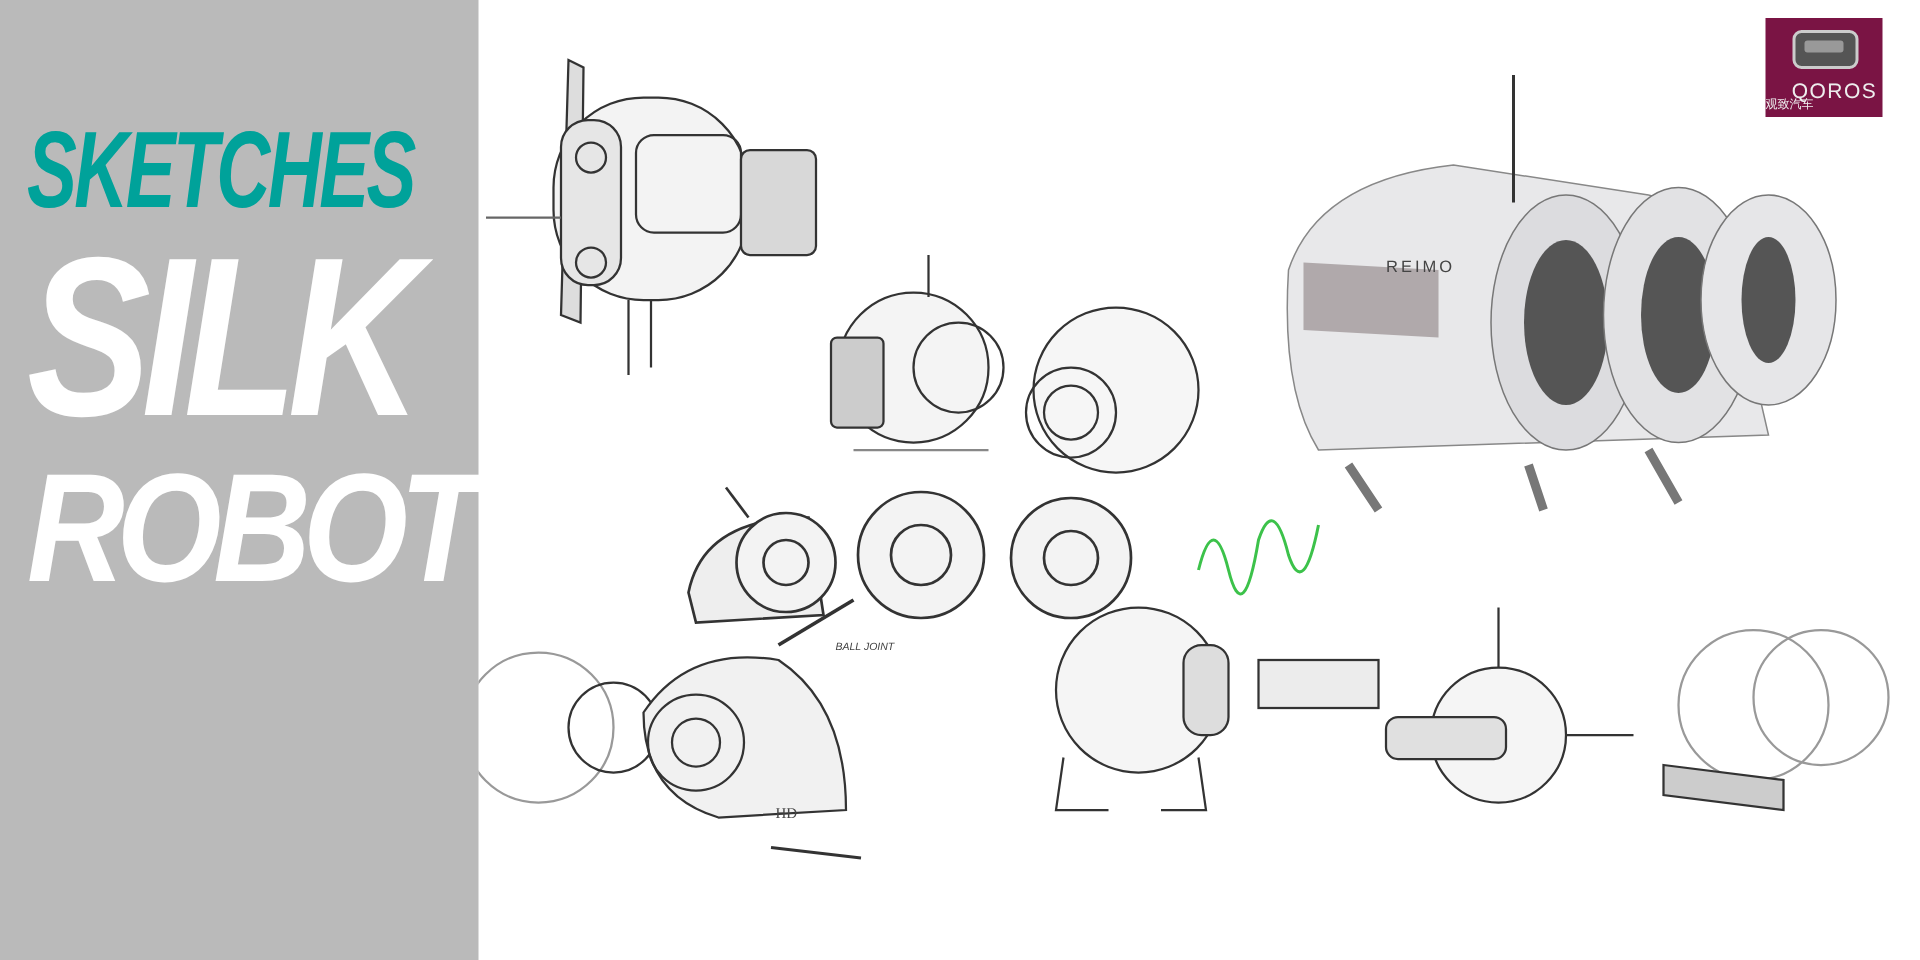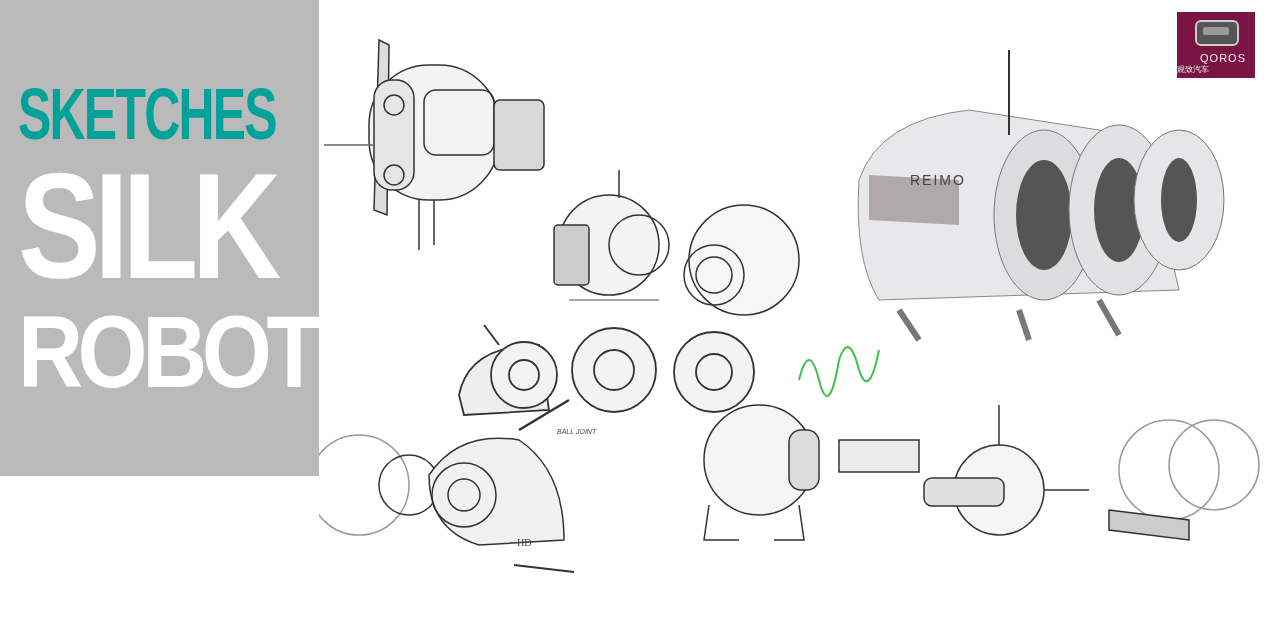--- a/index.html
+++ b/index.html
@@ -1,25 +1,25 @@
 <!DOCTYPE html>
 <html><head>
 <meta charset="utf-8">
 <style>
   html,body{margin:0;padding:0;}
   body{width:1280px;height:640px;overflow:hidden;background:#fff;position:relative;font-family:"Liberation Sans",sans-serif;}
-  .left-panel{position:absolute;left:0;top:0;width:319px;height:476px;background:#bababa;}
+  .left-panel{position:absolute;left:0;top:0;width:319px;height:640px;background:#bababa;font-style:italic;}
   .title{position:absolute;left:18px;font-family:"Liberation Sans",sans-serif;font-weight:bold;line-height:1;transform-origin:left top;white-space:nowrap;letter-spacing:-2px;}
   .t1{top:78px;color:#00a29a;font-size:58px;transform:scaleX(0.86) scaleY(1.25);}
   .t2{top:150px;color:#fff;font-size:118px;transform:scaleX(1.05) scaleY(1.28);letter-spacing:-6px;}
   .t3{top:300px;color:#fff;font-size:98px;transform:scaleX(0.92) scaleY(1.05);letter-spacing:-6px;}
   .logo{position:absolute;left:1177px;top:12px;width:78px;height:66px;background:#7a1444;}
   .logo-mark{position:absolute;left:18px;top:8px;width:40px;height:22px;border:2px solid #ccc;border-radius:6px;background:#555;}
   .logo-mark::after{content:"";position:absolute;left:6px;top:5px;width:26px;height:8px;background:#999;border-radius:2px;}
-  .logo-name{position:absolute;left:0;width:92px;top:40px;text-align:center;color:#eee;font-size:11px;letter-spacing:1px;}
+  .logo-name{position:absolute;left:0;width:92px;top:40px;text-align:center;color:#eee;font-size:14px;letter-spacing:1px;}
   .logo-cn{position:absolute;left:0;width:78px;top:52px;color:#eee;font-size:8px;}
   .canvas{position:absolute;left:319px;top:0;width:961px;height:640px;}
   svg{position:absolute;left:0;top:0;}
   .lbl{position:absolute;font-size:7px;color:#444;font-style:italic;}
 </style>
 </head>
 <body>
 
 <div class="left-panel">
   <div class="title t1">SKETCHES</div>
@@ -105,21 +105,21 @@
       <ellipse cx="800" cy="210" rx="25" ry="52" fill="#555"></ellipse>
       <ellipse cx="860" cy="200" rx="45" ry="70" fill="#e6e6e8" stroke="#777"></ellipse>
       <ellipse cx="860" cy="200" rx="18" ry="42" fill="#555"></ellipse>
       <line x1="690" y1="50" x2="690" y2="135" stroke="#333" stroke-width="2"></line>
       <path d="M550 175 L640 180 L640 225 L550 220 Z" fill="#8a7f80" opacity="0.6"></path>
       <path d="M580 310 L600 340 M700 310 L710 340 M780 300 L800 335" stroke="#777" stroke-width="6"></path>
       <path d="M480 380 Q490 340 500 380 Q510 420 520 360 Q530 330 540 370 Q550 400 560 350" fill="none" stroke="#3cc24a" stroke-width="2"></path>
     </g>
   </svg>
   <div class="lbl" style="left:238px;top:428px;">BALL JOINT</div>
-  <div class="lbl" style="left:591px;top:172px;font-size:14px;font-style:normal;letter-spacing:2px;">REIMO</div>
+  <div class="lbl" style="left:605px;top:172px;font-size:11px;font-style:normal;letter-spacing:2px;">REIMO</div>
   <div class="lbl" style="left:198px;top:537px;font-size:10px;font-style:normal;font-family:Liberation Serif, serif;">HD</div>
 </div>
 
 <div class="logo">
   <div class="logo-mark"></div>
   <div class="logo-name">QOROS</div>
   <div class="logo-cn">观致汽车</div>
 </div>
 
 </body></html>

